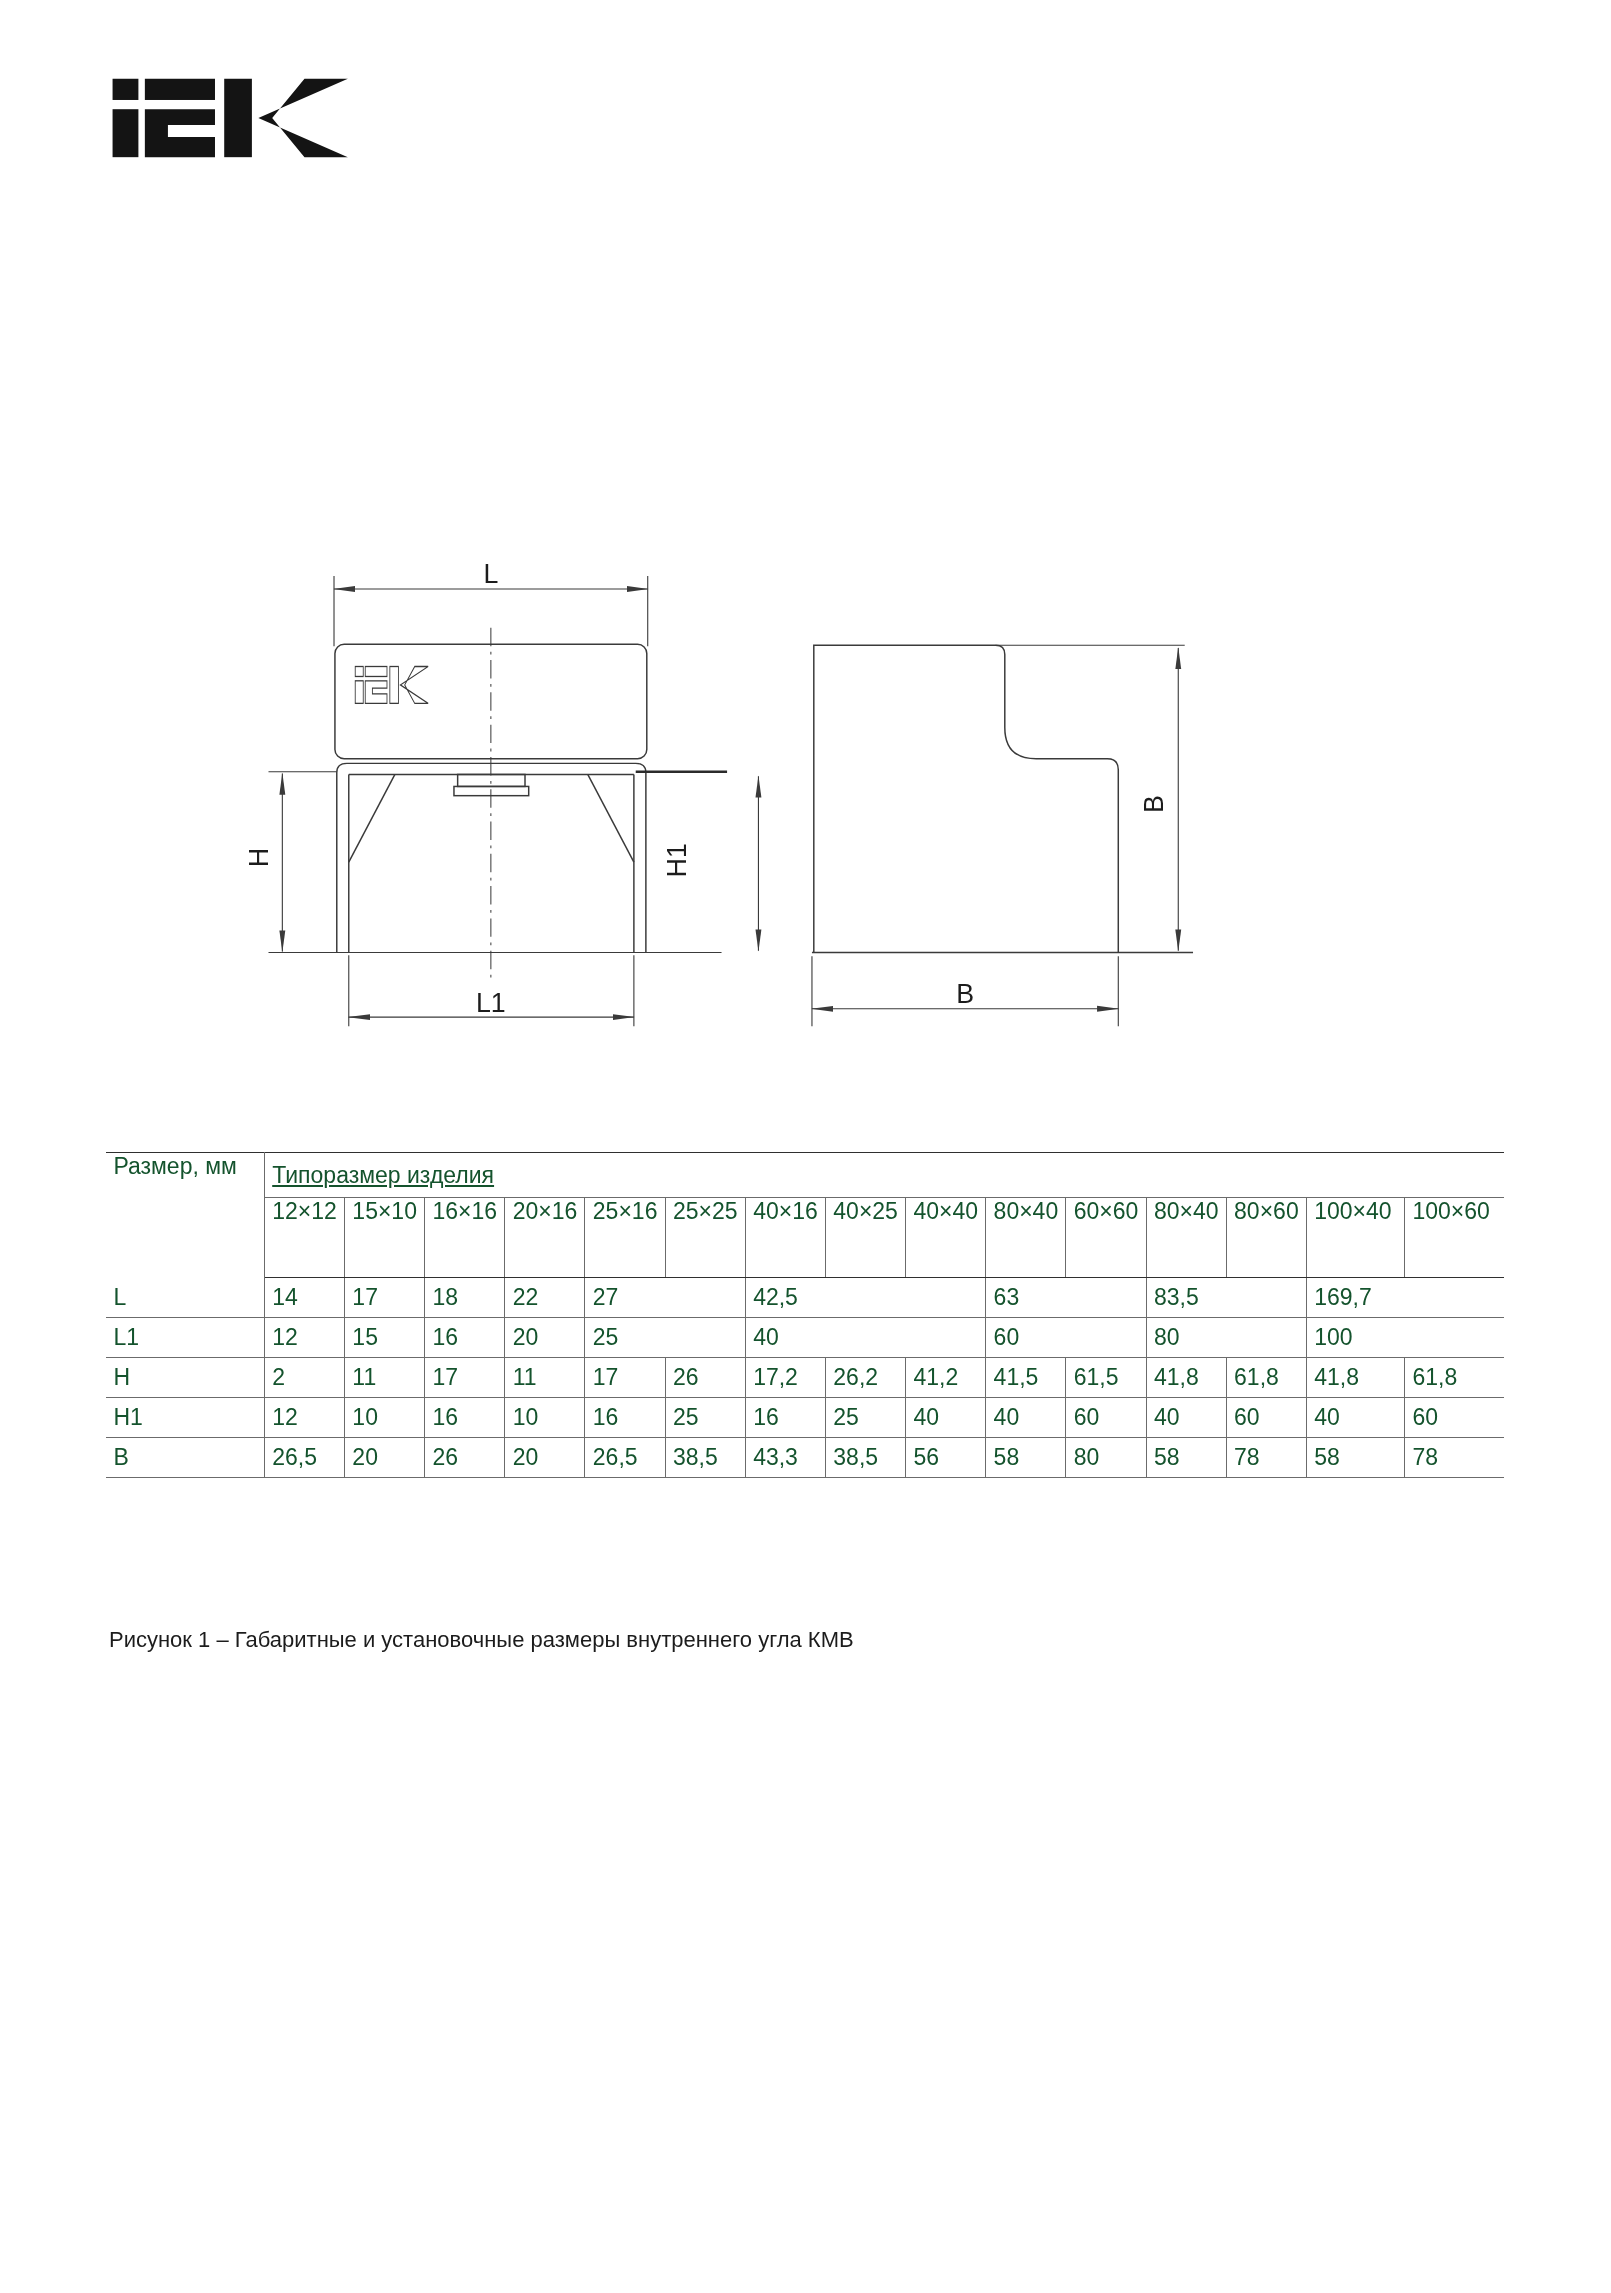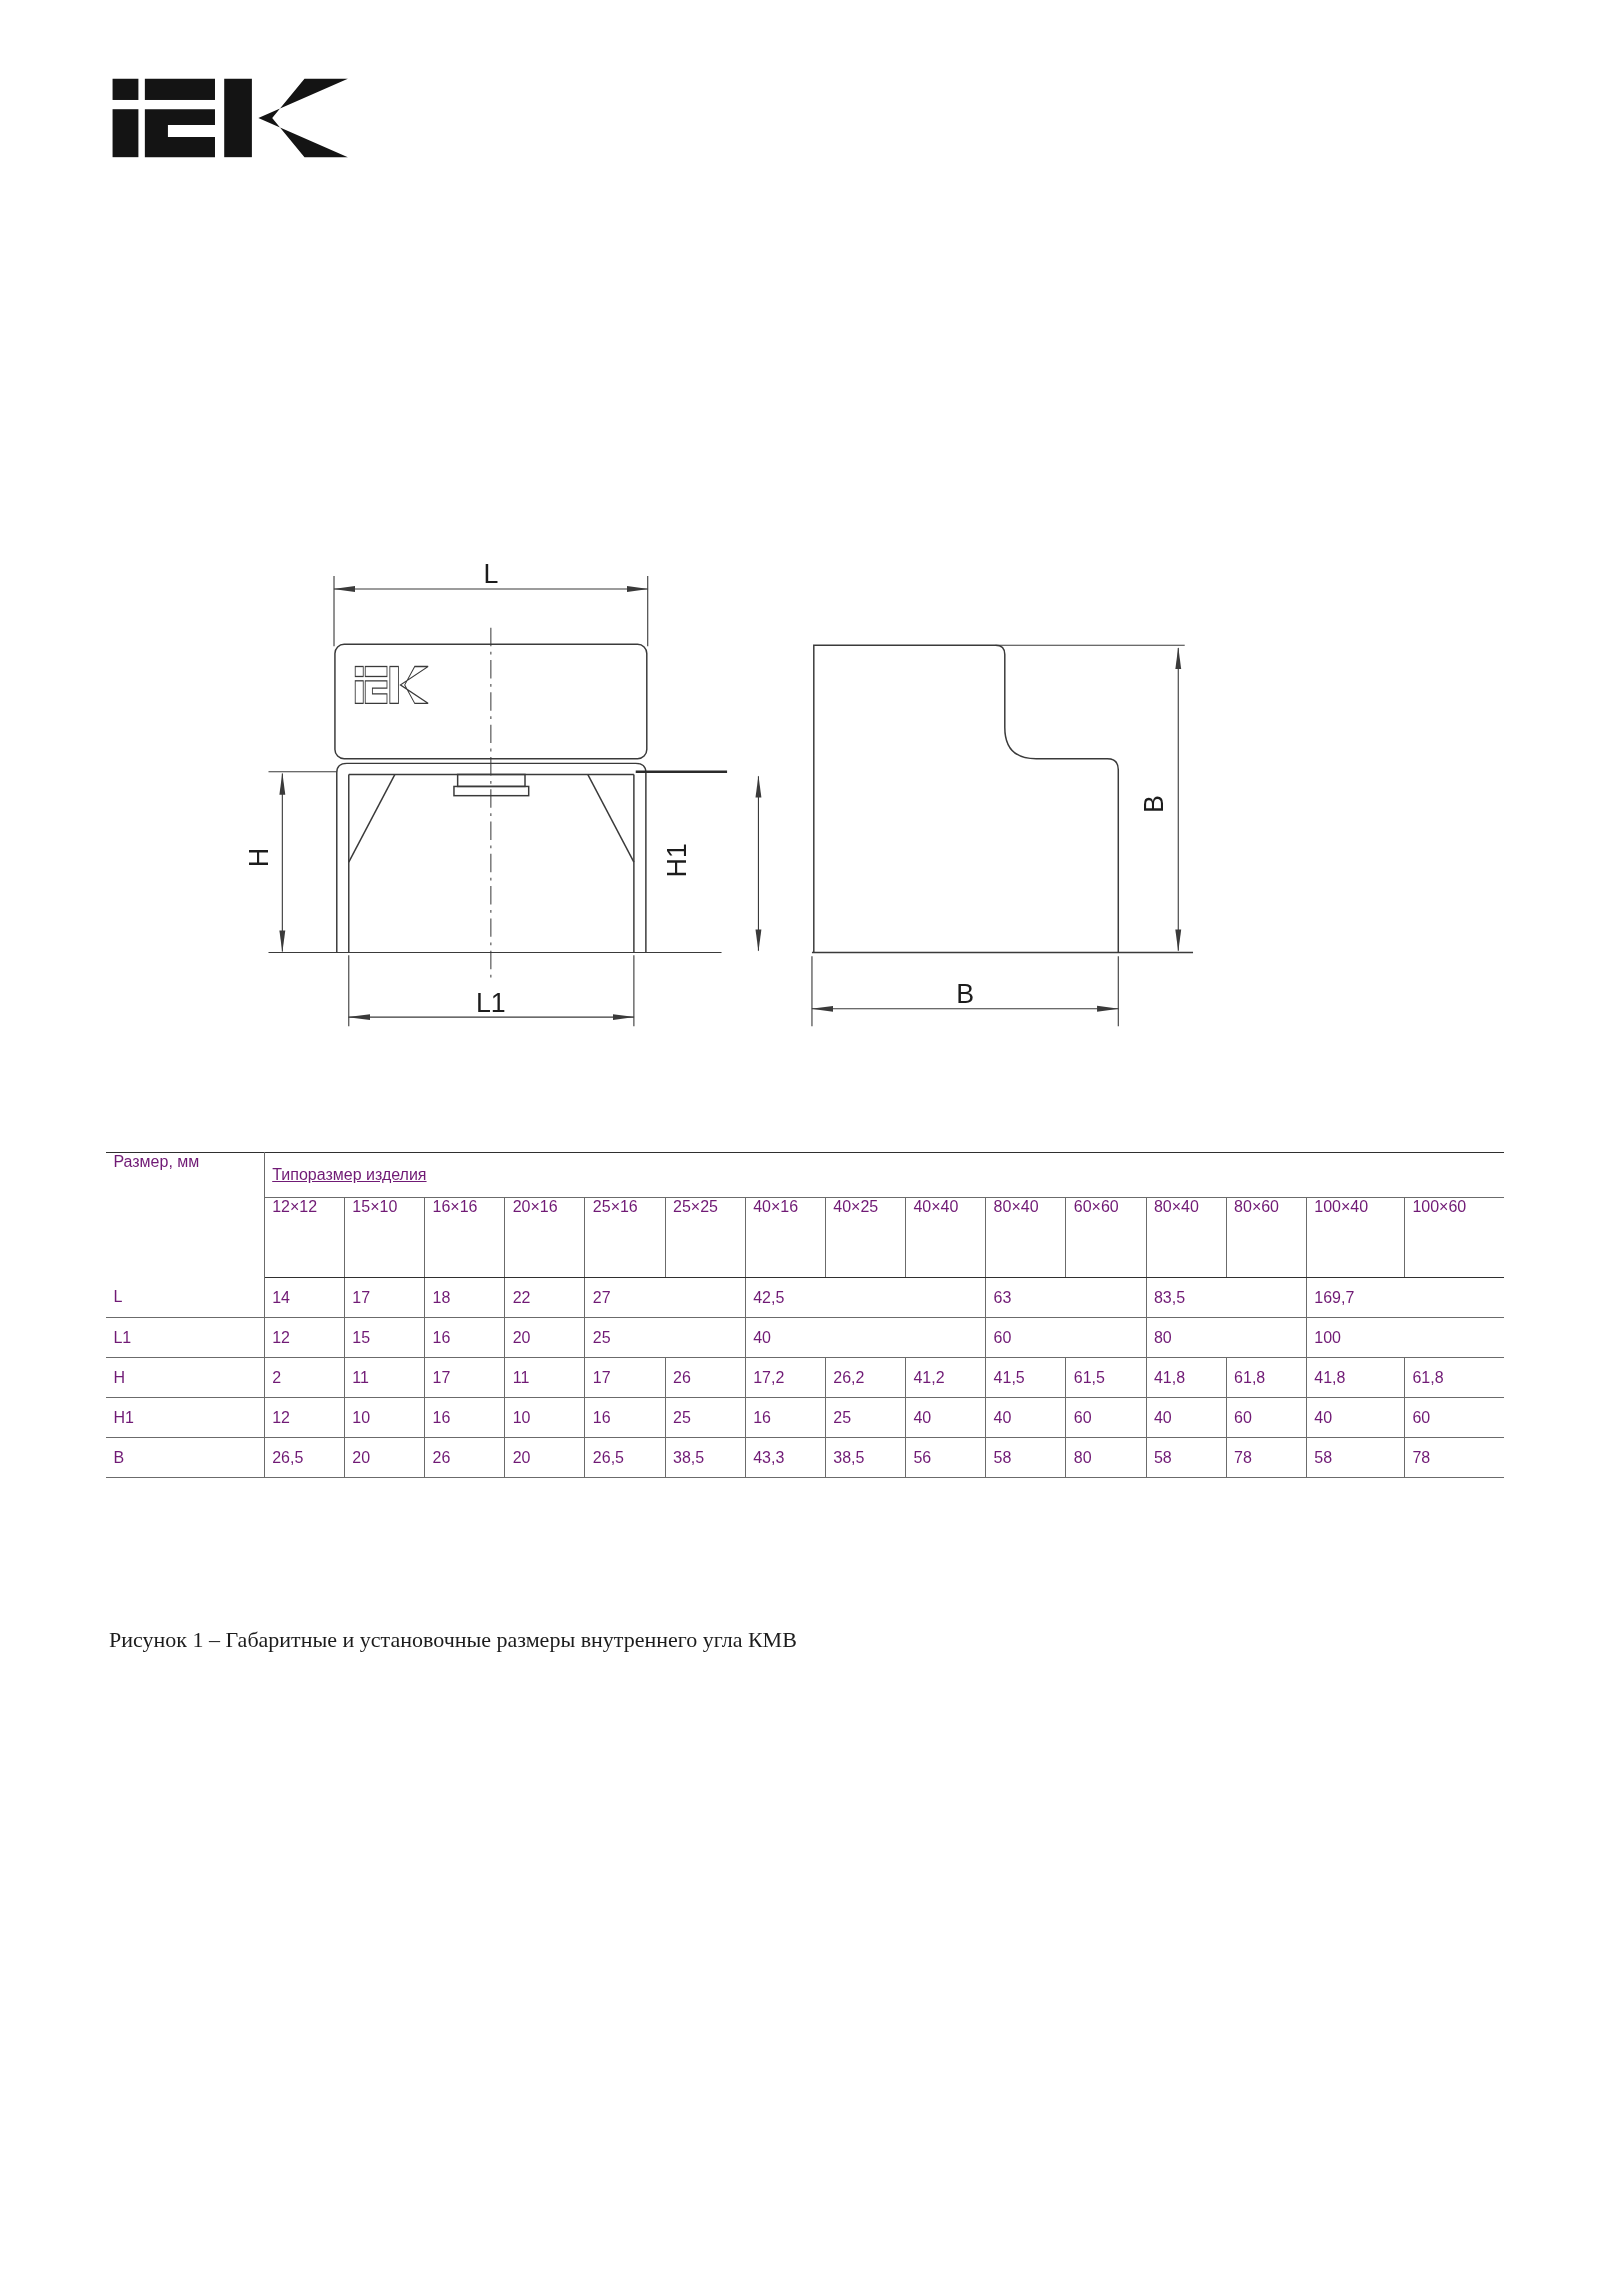--- a/index.html
+++ b/index.html
@@ -19,21 +19,21 @@
           marker-start:url(#arw); marker-end:url(#arw); }
   .dim-label { font-family:"Liberation Sans","DejaVu Sans",sans-serif;
                font-size:29px; fill:#1c1c1c; }
   .logo-solid   { fill:#141414; stroke:none; }
   .logo-outline { fill:none; stroke:#3a3a3a; stroke-width:3; }
 
   
   table.dim-table {
     position:absolute; left:106px; top:1152px; width:1398px;
     border-collapse:collapse; table-layout:fixed;
-    font-size:16px; color:#701a75;
+    font-size:23px; color:#14532d;
     border-top:1.8px solid #2f2f2f; border-bottom:1.8px solid #2f2f2f;
   }
   .dim-table th, .dim-table td {
     font-weight:normal; text-align:left;
     padding:0 1.8px 0 7.4px; box-sizing:border-box;
     overflow:hidden; white-space:nowrap;
   }
   .dim-table col.c-label { width:158px; }
   .dim-table col.c-size  { width:80px;  }
   .dim-table col.c-w1    { width:98px; }
@@ -45,21 +45,21 @@
   .size-th   { height:80px; vertical-align:top; padding-top:5.5px;
                border-left:0.9px solid #6b6b6b;
                border-bottom:1.8px solid #2f2f2f; }
   .dim-table tbody th, .dim-table tbody td {
     height:40px; border-bottom:0.9px solid #6b6b6b; vertical-align:middle;
   }
   .dim-table tbody td { border-left:0.9px solid #6b6b6b; }
 
   .caption {
     position:absolute; left:109px; top:1627px;
-    font-size:22px; color:#1c1c1c; white-space:nowrap;font-family:Liberation Serif, serif;
+    font-size:22px; color:#1c1c1c; white-space:nowrap;
   }
 </style>
 </head>
 <body>
 
 <div class="page">
 
   <svg class="artwork" width="1611" height="1154" viewBox="0 0 1746 1250">
     <defs>
       <marker id="arw" viewBox="0 0 24 8" refX="23" refY="4" markerWidth="24" markerHeight="8" markerUnits="userSpaceOnUse" orient="auto-start-reverse">

